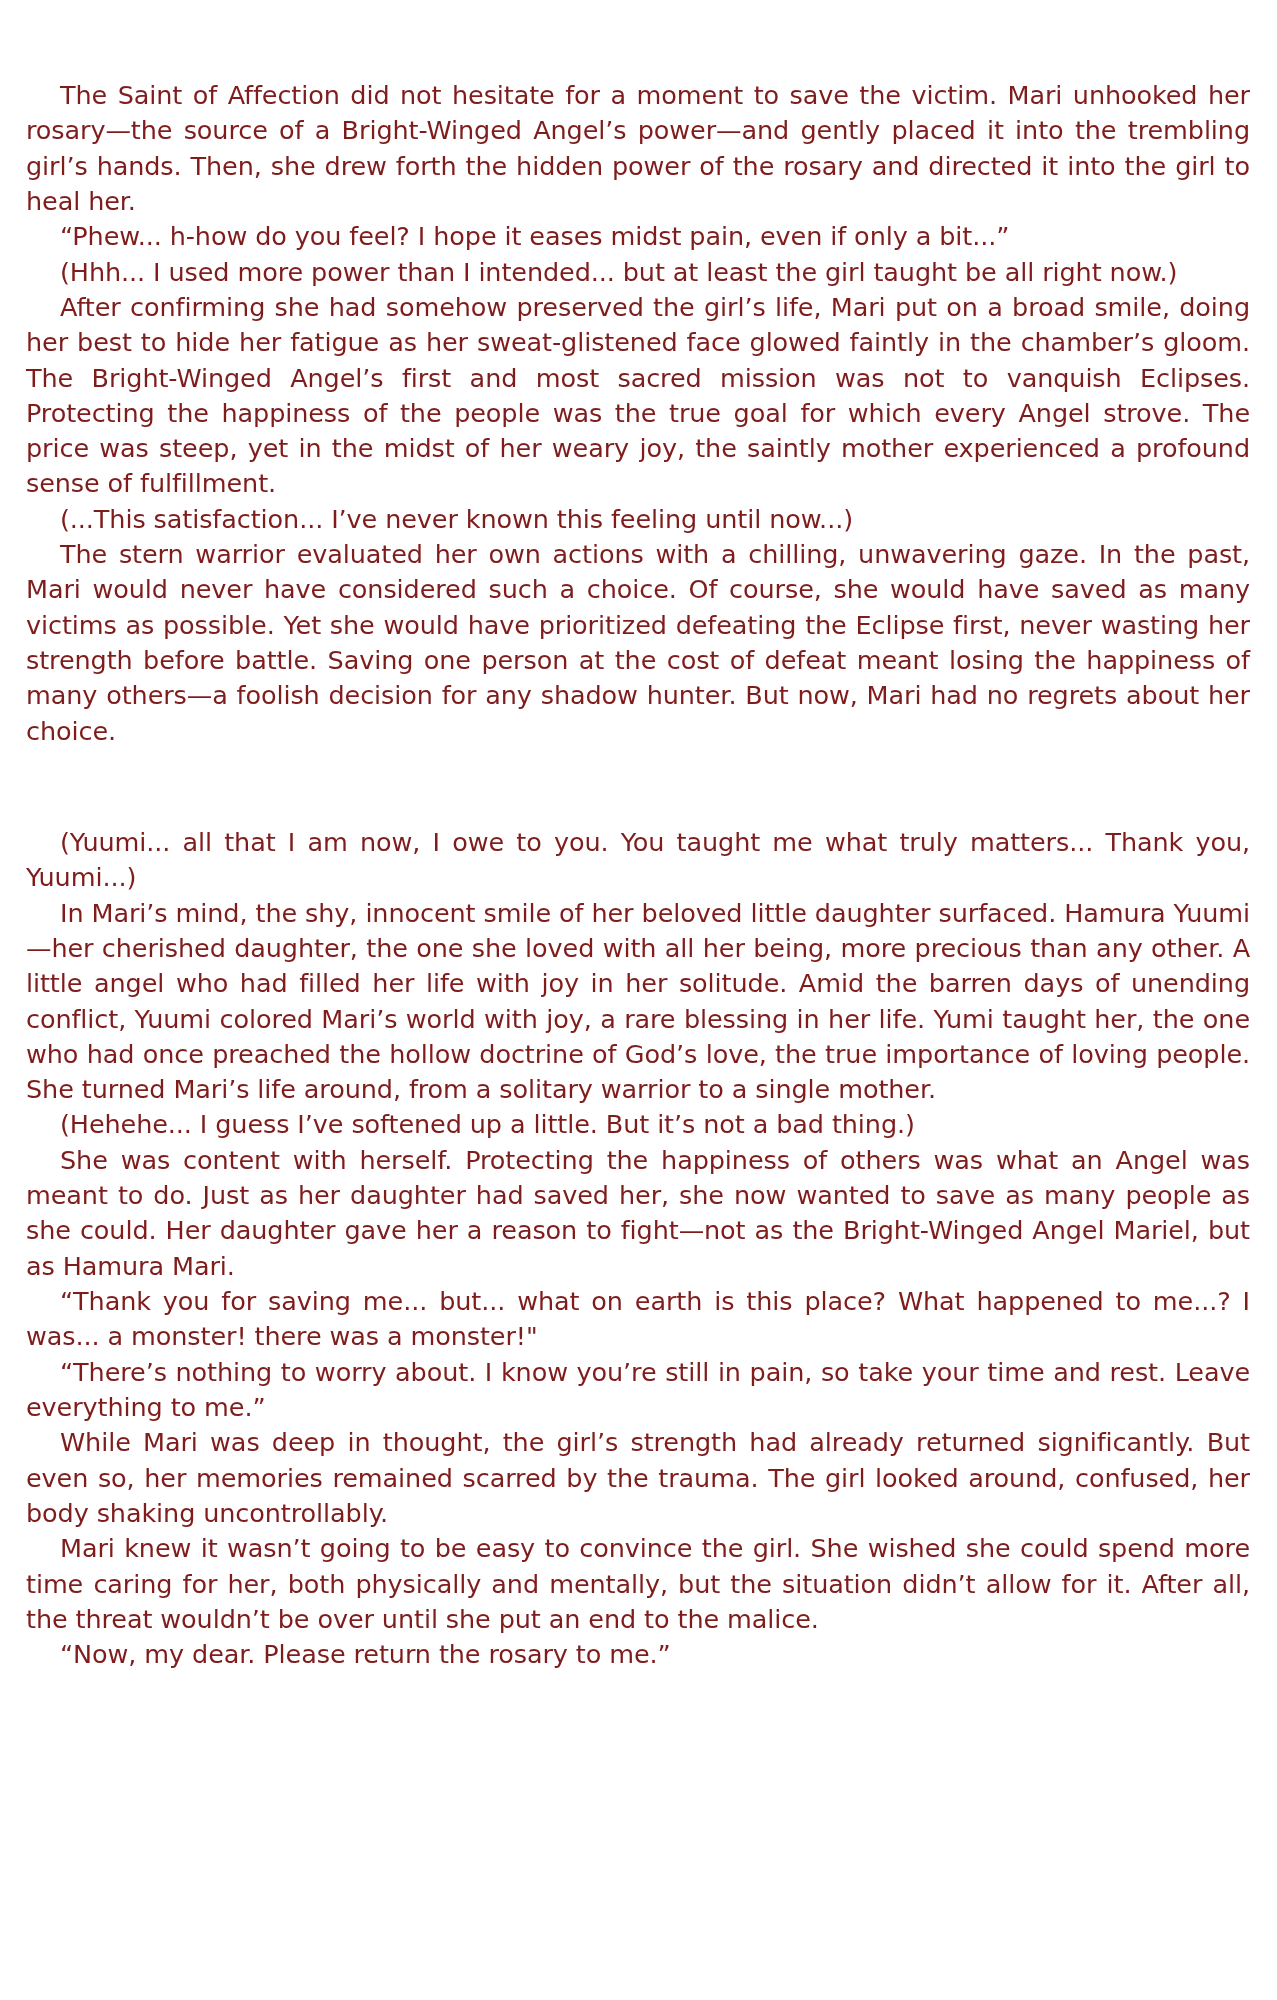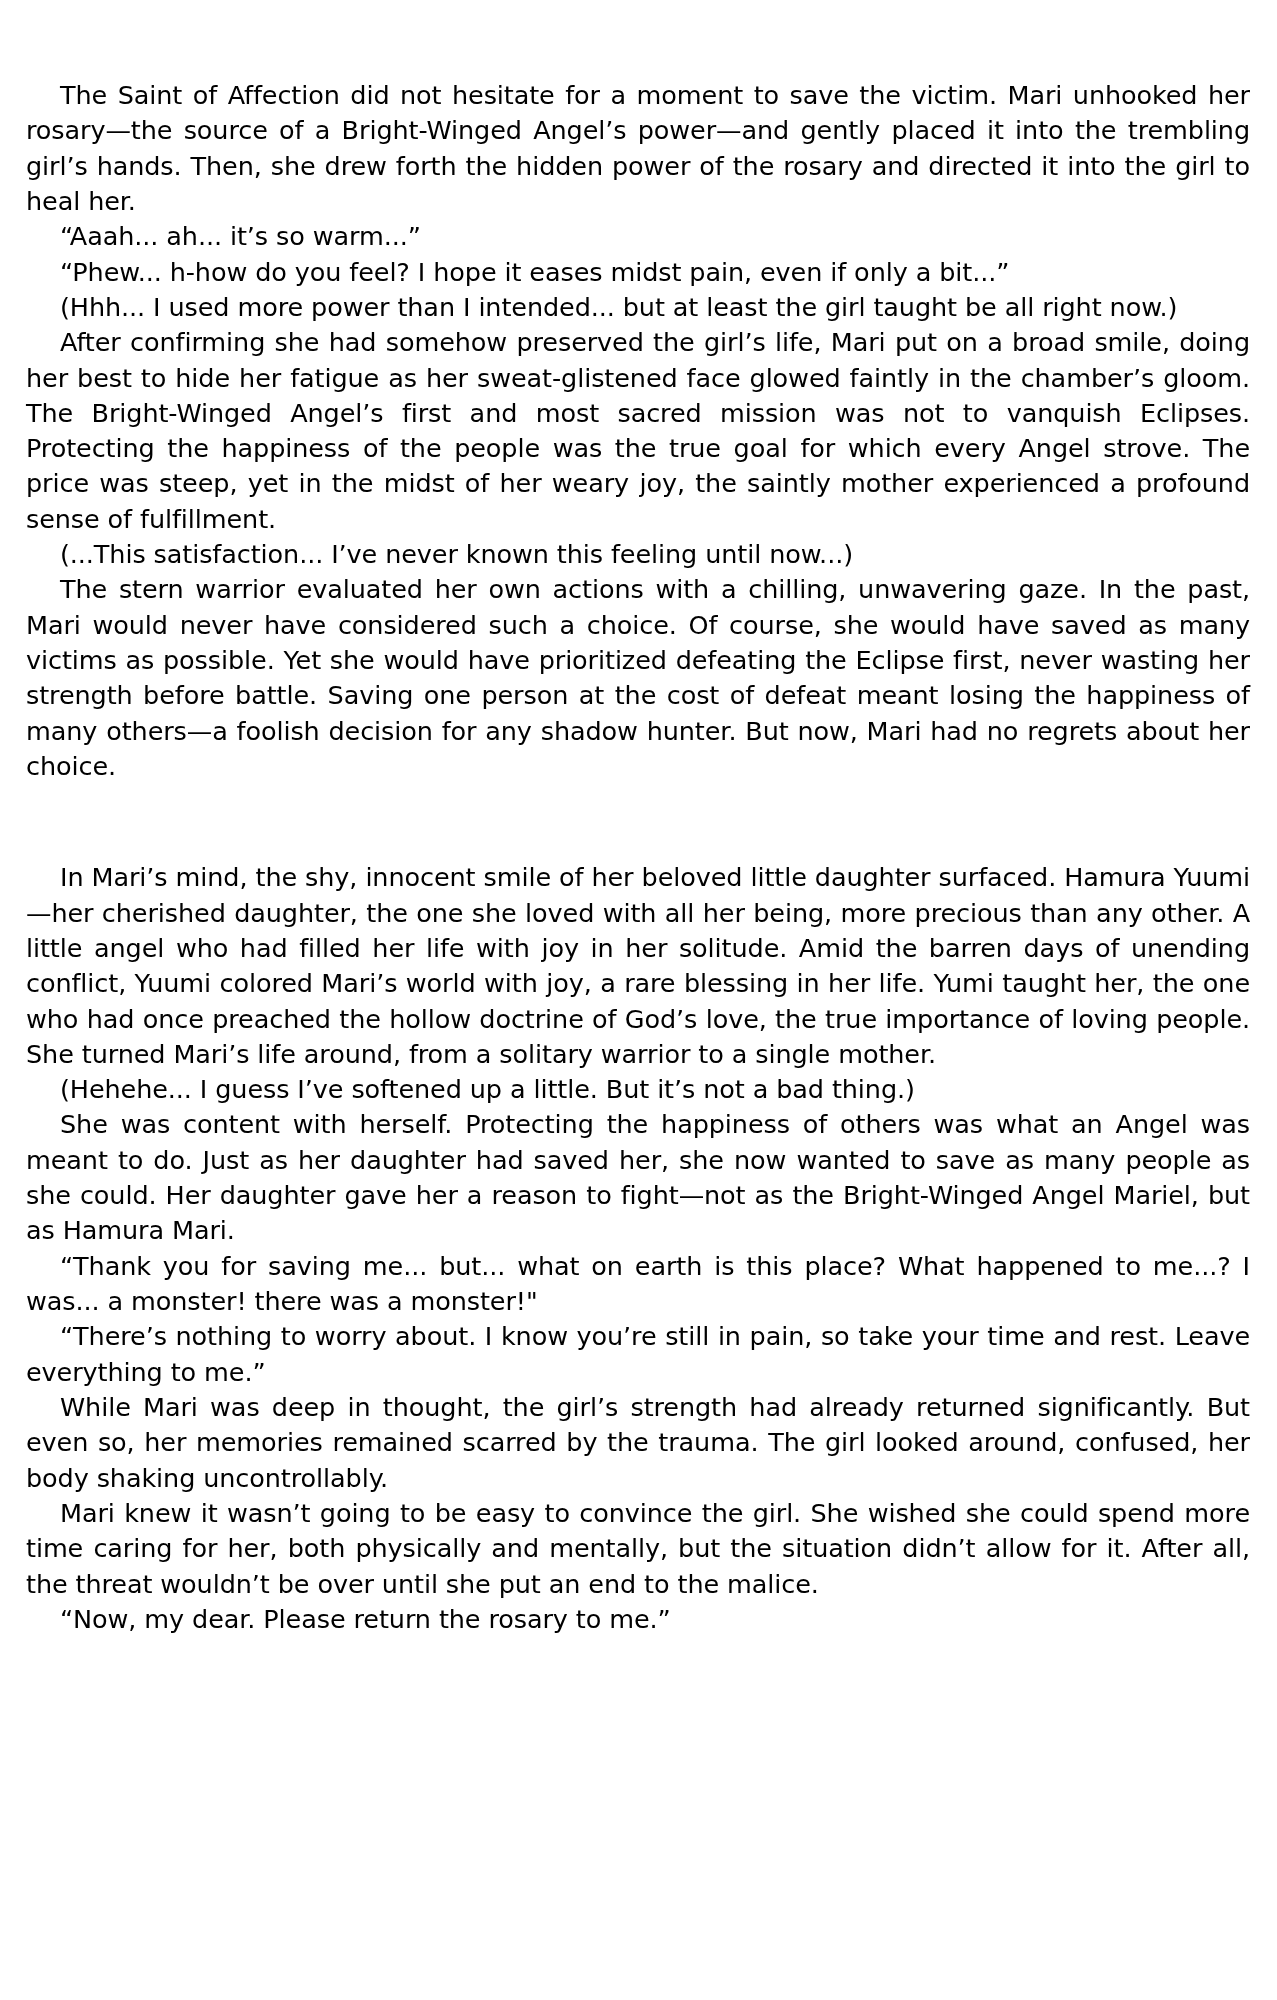--- a/index.html
+++ b/index.html
@@ -18,48 +18,48 @@
   }
   .content {
     position: absolute;
     left: 26px;
     top: 78px;
     width: 1224px;
   }
   p {
     margin: 0;
     padding: 0;
-    color: #000000;
+    color: #7f1d1d;
     font-size: 25.5px;
     line-height: 1.385;
     text-align: justify;
     text-justify: inter-word;
     text-indent: 34px;
     letter-spacing: -0.1px;
   }
   .gap {
     height: 76px;
   }
 </style>
 </head>
 <body>
 
 <div class="page">
   <div class="content">
 
     <p>The Saint of Affection did not hesitate for a moment to save the victim. Mari unhooked her rosary—the source of a Bright-Winged Angel’s power—and gently placed it into the trembling girl’s hands. Then, she drew forth the hidden power of the rosary and directed it into the girl to heal her.</p>
-    <p>“Aaah... ah... it’s so warm...”</p>
     <p>“Phew... h-how do you feel? I hope it eases midst pain, even if only a bit...”</p>
     <p>(Hhh... I used more power than I intended... but at least the girl taught be all right now.)</p>
     <p>After confirming she had somehow preserved the girl’s life, Mari put on a broad smile, doing her best to hide her fatigue as her sweat-glistened face glowed faintly in the chamber’s gloom. The Bright-Winged Angel’s first and most sacred mission was not to vanquish Eclipses. Protecting the happiness of the people was the true goal for which every Angel strove. The price was steep, yet in the midst of her weary joy, the saintly mother experienced a profound sense of fulfillment.</p>
     <p>(...This satisfaction... I’ve never known this feeling until now...)</p>
     <p>The stern warrior evaluated her own actions with a chilling, unwavering gaze. In the past, Mari would never have considered such a choice. Of course, she would have saved as many victims as possible. Yet she would have prioritized defeating the Eclipse first, never wasting her strength before battle. Saving one person at the cost of defeat meant losing the happiness of many others—a foolish decision for any shadow hunter. But now, Mari had no regrets about her choice.</p>
 
     <div class="gap"></div>
 
+    <p>(Yuumi... all that I am now, I owe to you. You taught me what truly matters... Thank you, Yuumi...)</p>
     <p>In Mari’s mind, the shy, innocent smile of her beloved little daughter surfaced. Hamura Yuumi—her cherished daughter, the one she loved with all her being, more precious than any other. A little angel who had filled her life with joy in her solitude. Amid the barren days of unending conflict, Yuumi colored Mari’s world with joy, a rare blessing in her life. Yumi taught her, the one who had once preached the hollow doctrine of God’s love, the true importance of loving people. She turned Mari’s life around, from a solitary warrior to a single mother.</p>
     <p>(Hehehe... I guess I’ve softened up a little. But it’s not a bad thing.)</p>
     <p>She was content with herself. Protecting the happiness of others was what an Angel was meant to do. Just as her daughter had saved her, she now wanted to save as many people as she could. Her daughter gave her a reason to fight—not as the Bright-Winged Angel Mariel, but as Hamura Mari.</p>
     <p>“Thank you for saving me... but... what on earth is this place? What happened to me...? I was... a monster! there was a monster!"</p>
     <p>“There’s nothing to worry about. I know you’re still in pain, so take your time and rest. Leave everything to me.”</p>
     <p>While Mari was deep in thought, the girl’s strength had already returned significantly. But even so, her memories remained scarred by the trauma. The girl looked around, confused, her body shaking uncontrollably.</p>
     <p>Mari knew it wasn’t going to be easy to convince the girl. She wished she could spend more time caring for her, both physically and mentally, but the situation didn’t allow for it. After all, the threat wouldn’t be over until she put an end to the malice.</p>
     <p>“Now, my dear. Please return the rosary to me.”</p>
 
   </div>

